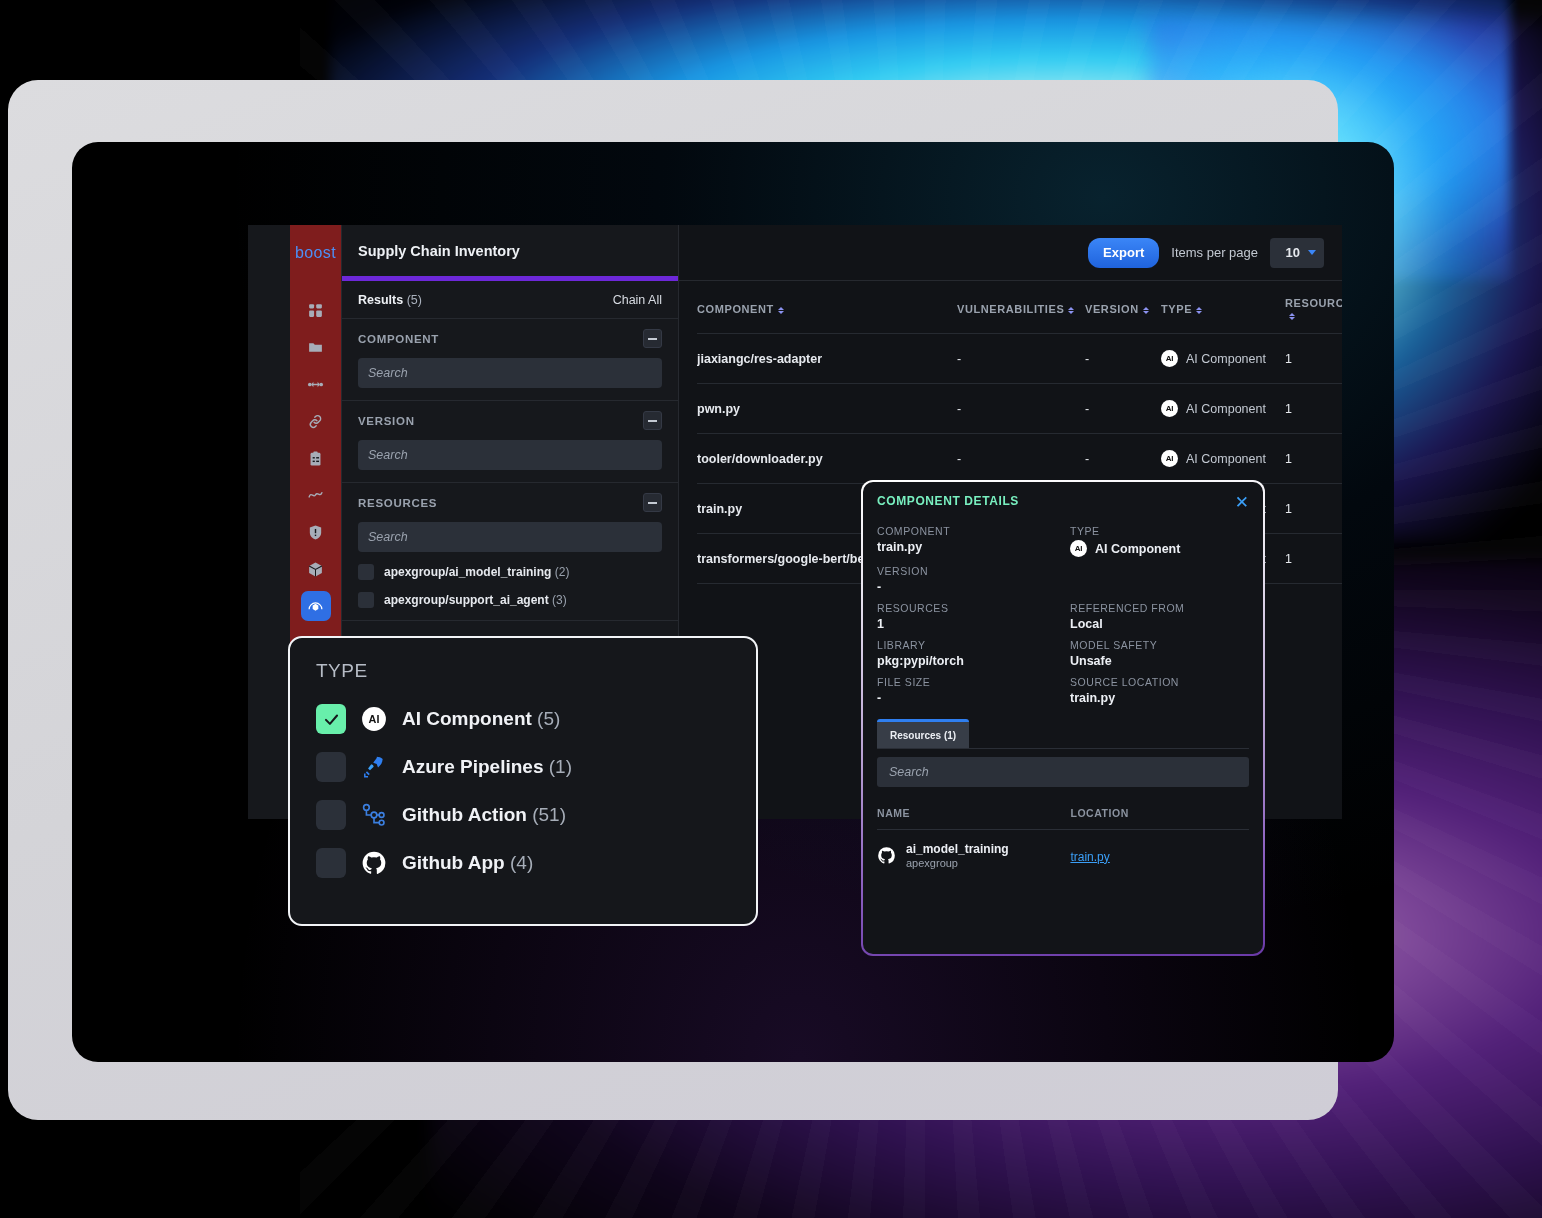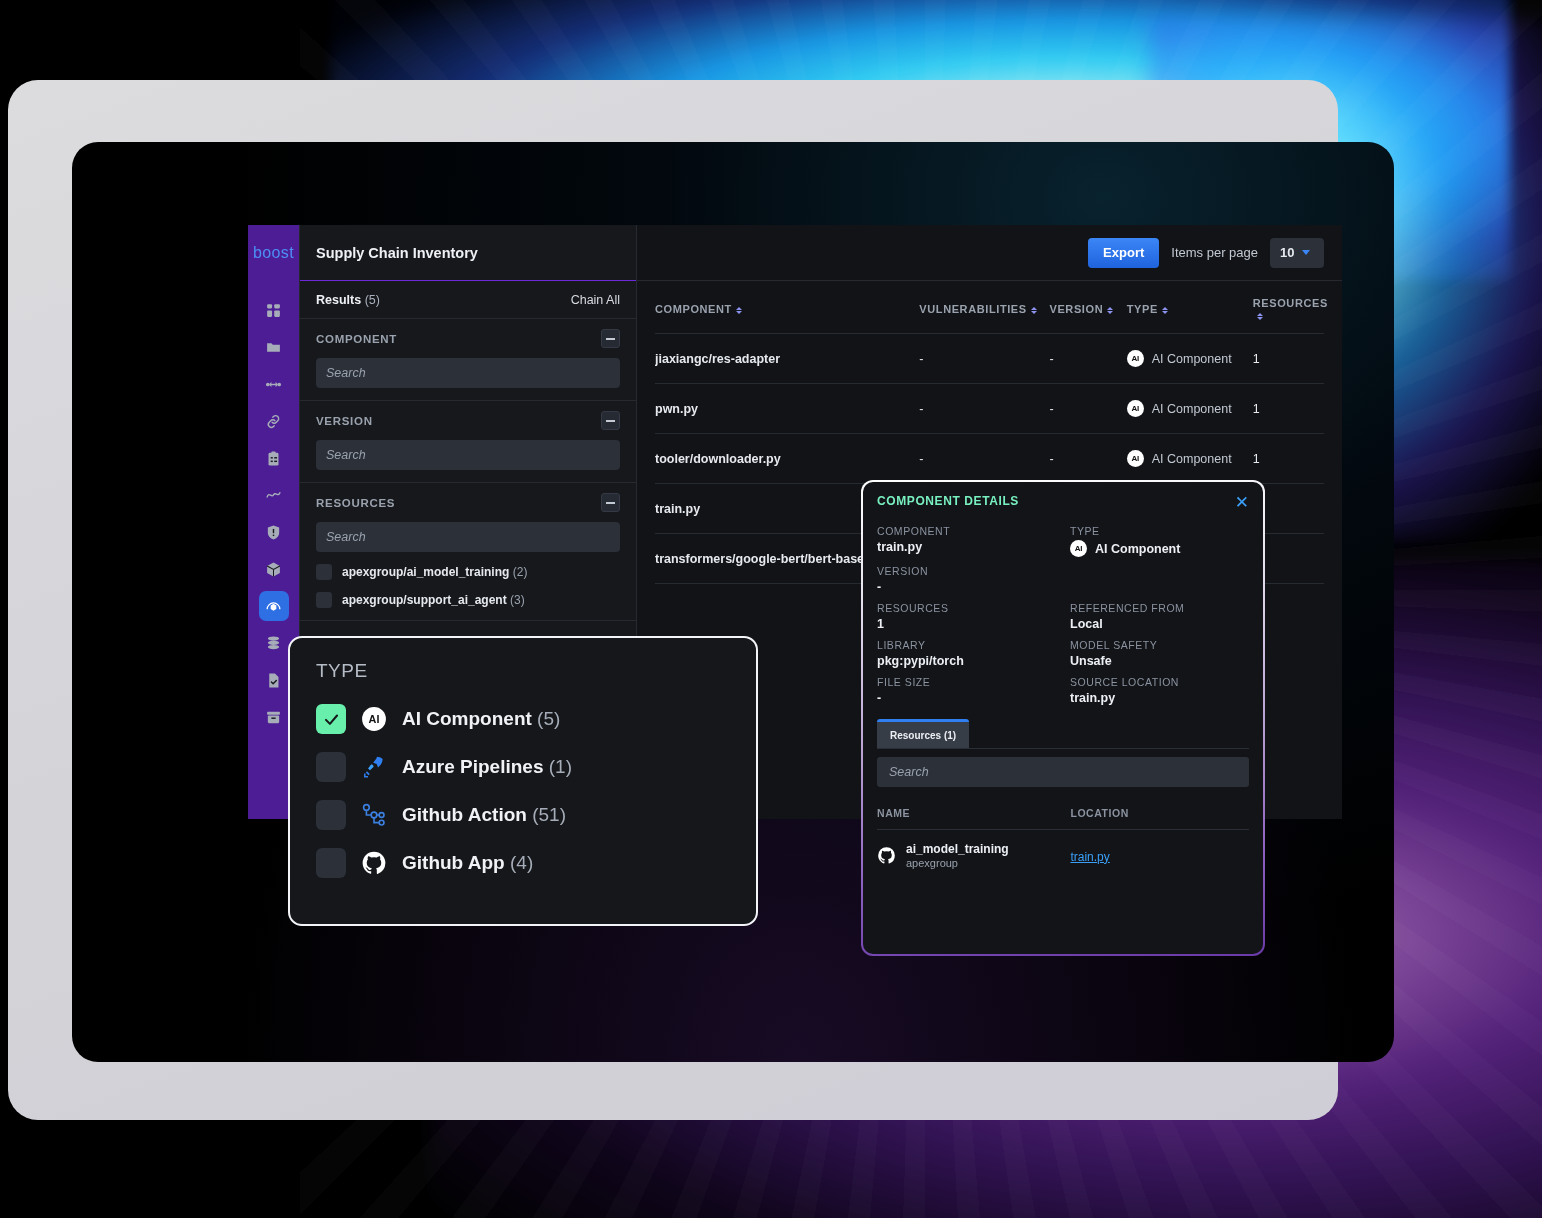--- a/index.html
+++ b/index.html
@@ -60,39 +60,39 @@
   
   .app {
     position: absolute; left: 248px; top: 225px; width: 1094px; height: 594px;
     background: #16181c;
     display: flex;
     overflow: hidden;
   }
 
   
   .rail {
-    width: 52px; background: #4c1d95; border-right: 1px solid #26292f;
-    display: flex; flex-direction: column; align-items: center;
+    width: 52px; background: #7f1d1d; border-right: 1px solid #26292f;
+    display: flex; flex-direction: column; align-items: center; margin-left: 42px;
   }
   .logo-wrap { height: 56px; display: flex; align-items: center; justify-content: center; width:100%; }
   .logo { color: #4d8ff5; font-size: 16px; letter-spacing: .4px; font-weight: 400; }
   .rail-icons { display: flex; flex-direction: column; align-items: center; gap: 7px; padding-top: 14px; }
   .rail-btn {
     width: 30px; height: 30px; border-radius: 7px;
     display: flex; align-items: center; justify-content: center;
     color: #a7adb8;
   }
   .rail-btn.active { background: #2f6fe4; color: #fff; }
   .rail-btn svg { width: 17px; height: 17px; display:block; }
 
   
   .filters { width: 337px; border-right: 1px solid #26292f; background: #16181c; display:flex; flex-direction:column; }
   .app-title {
     height: 56px; display: flex; align-items: center; padding: 0 16px;
-    color: #eef1f5; font-size: 14.5px; font-weight: 700; border-bottom: 1px solid #6d28d9;
+    color: #eef1f5; font-size: 14.5px; font-weight: 700; border-bottom: 5px solid #6d28d9;
   }
   .results-bar {
     height: 38px; display: flex; align-items: center; justify-content: space-between;
     padding: 0 16px; border-bottom: 1px solid #26292f;
   }
   .results-label { color:#eef1f5; font-size: 12.5px; font-weight: 700; }
   .results-label span { color:#aab1bd; font-weight: 400; }
   .clear-all { color:#d7dbe2; font-size: 12.5px; }
   .facet { padding: 10px 16px 12px; border-bottom: 1px solid #26292f; }
   .facet-head { display:flex; align-items:center; justify-content:space-between; margin-bottom: 10px; }
@@ -111,27 +111,27 @@
   .facet-opt { display:flex; align-items:center; gap:10px; margin-top: 12px; }
   .cbox { width:16px; height:16px; background:#2b3039; border-radius:3px; flex:none; }
   .facet-opt-label { color:#e6e9ee; font-size:12px; font-weight:700; }
   .facet-opt-label em { color:#9aa2ae; font-style: normal; font-weight: 400; }
 
   
   .main { flex:1; display:flex; flex-direction:column; background:#111317; min-width:0; }
   .toolbar { height:56px; display:flex; align-items:center; justify-content:flex-end; gap:12px; padding: 0 18px; border-bottom:1px solid #26292f; }
   .export-btn {
     background: linear-gradient(180deg,#3b86f7 0%, #1f63dd 100%);
-    color:#fff; font-size:13px; font-weight:700; border:0; border-radius:4px;
+    color:#fff; font-size:13px; font-weight:700; border:0; border-radius:12px;
     height:30px; padding: 0 15px; font-family:"Liberation Sans", sans-serif;
   }
   .ipp-label { color:#c3c9d2; font-size:13px; }
   .ipp-select {
     height:30px; min-width:54px; background:#2b3039; border-radius:4px;
-    display:flex; align-items:center; justify-content:flex-start; gap:8px; padding: 0 8px 0 10px;
+    display:flex; align-items:center; justify-content:flex-end; gap:8px; padding: 0 8px 0 10px;
     color:#e6e9ee; font-size:13px; font-weight:700;
   }
   .caret { width:0;height:0;border-left:4.5px solid transparent;border-right:4.5px solid transparent;border-top:5px solid #3b86f7; }
 
   table.grid { width:100%; border-collapse: collapse; table-layout: fixed; }
   table.grid th {
     text-align:left; color:#9aa2ae; font-size:11px; letter-spacing:.6px; font-weight:600;
     padding: 16px 8px 12px 0; border-bottom:1px solid #262a31;
   }
   table.grid td {

